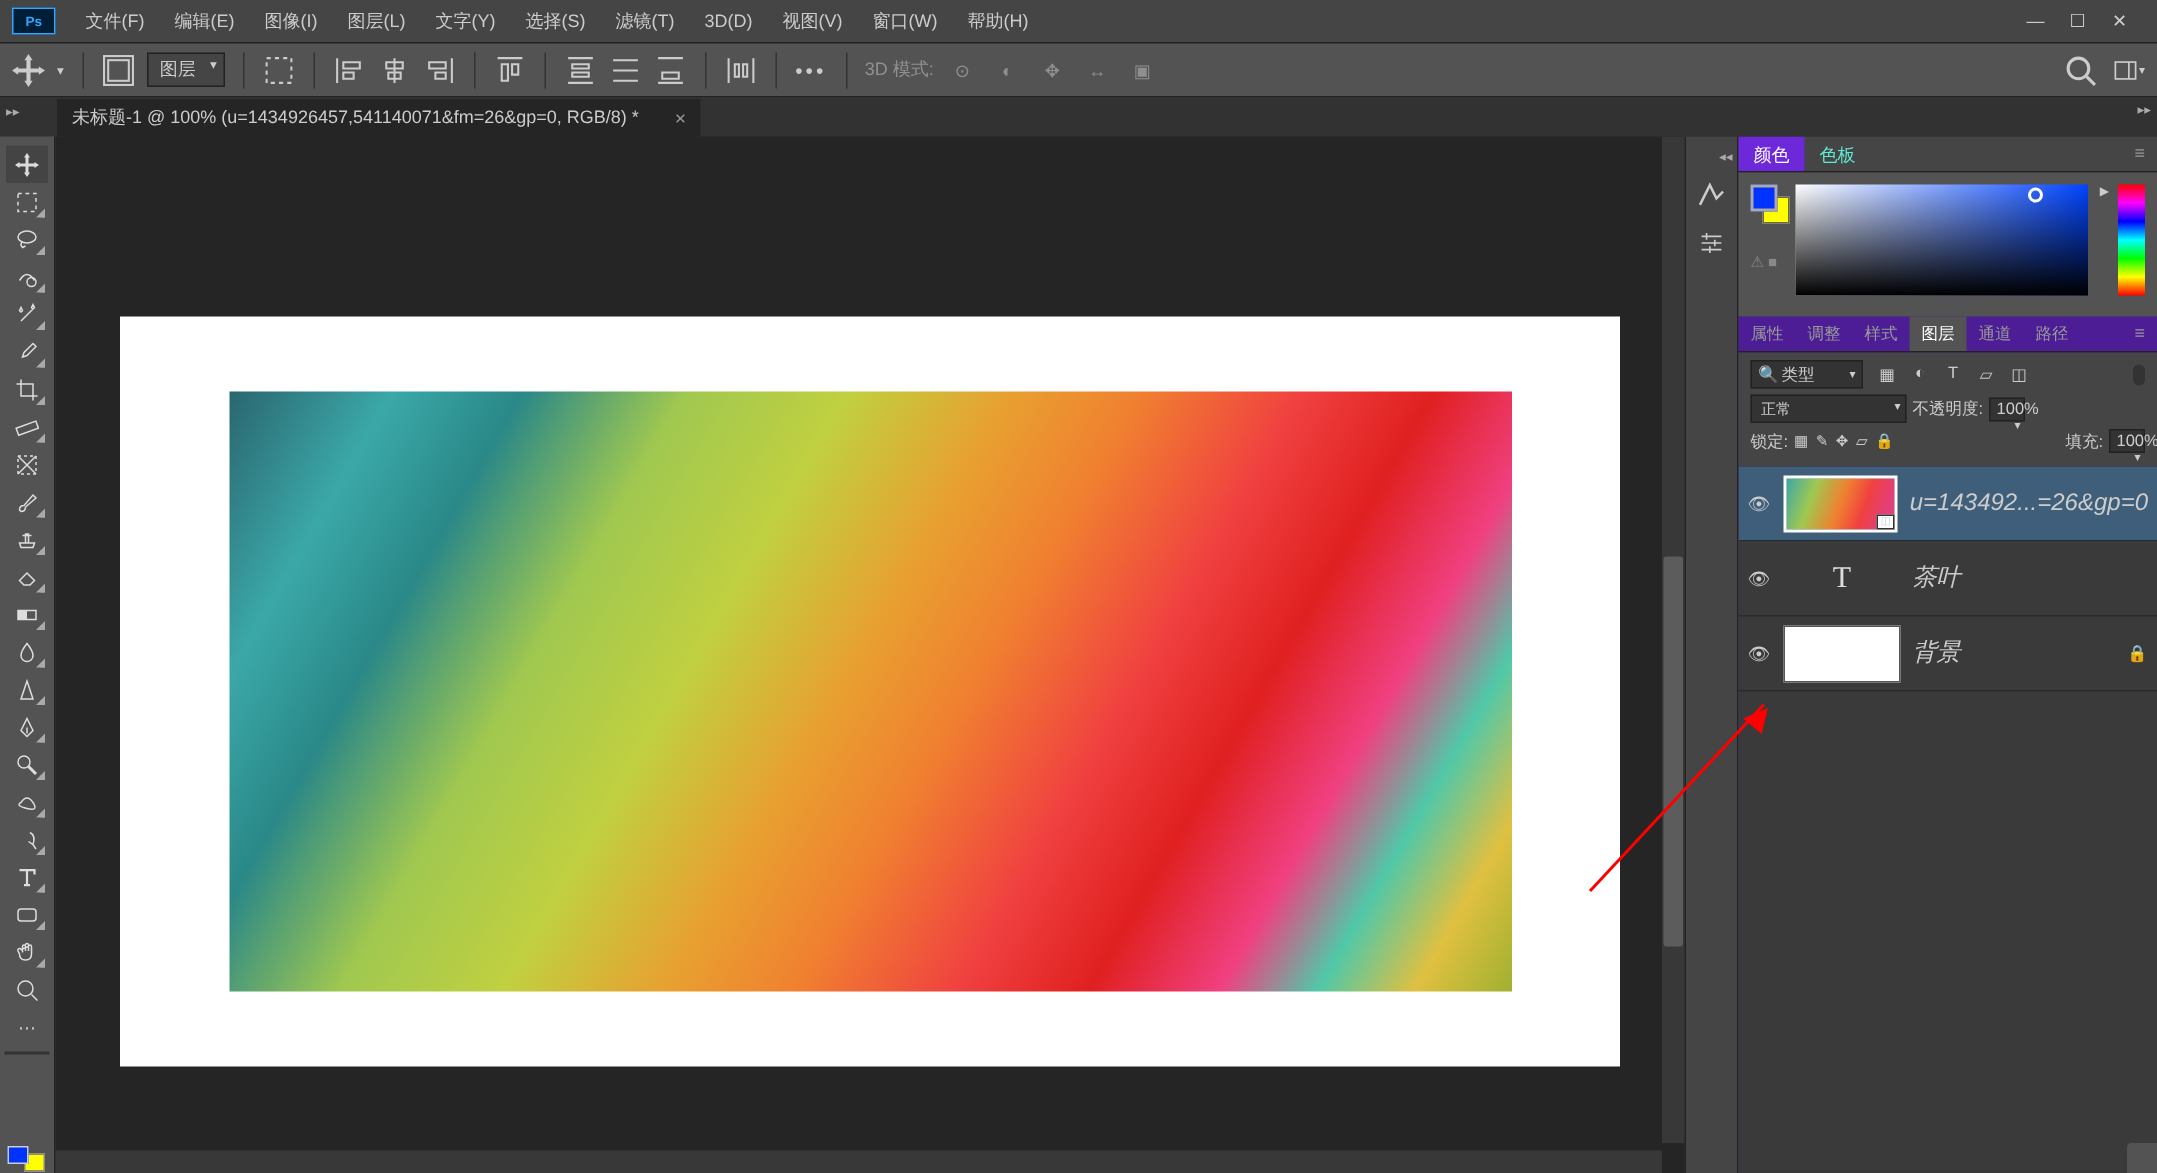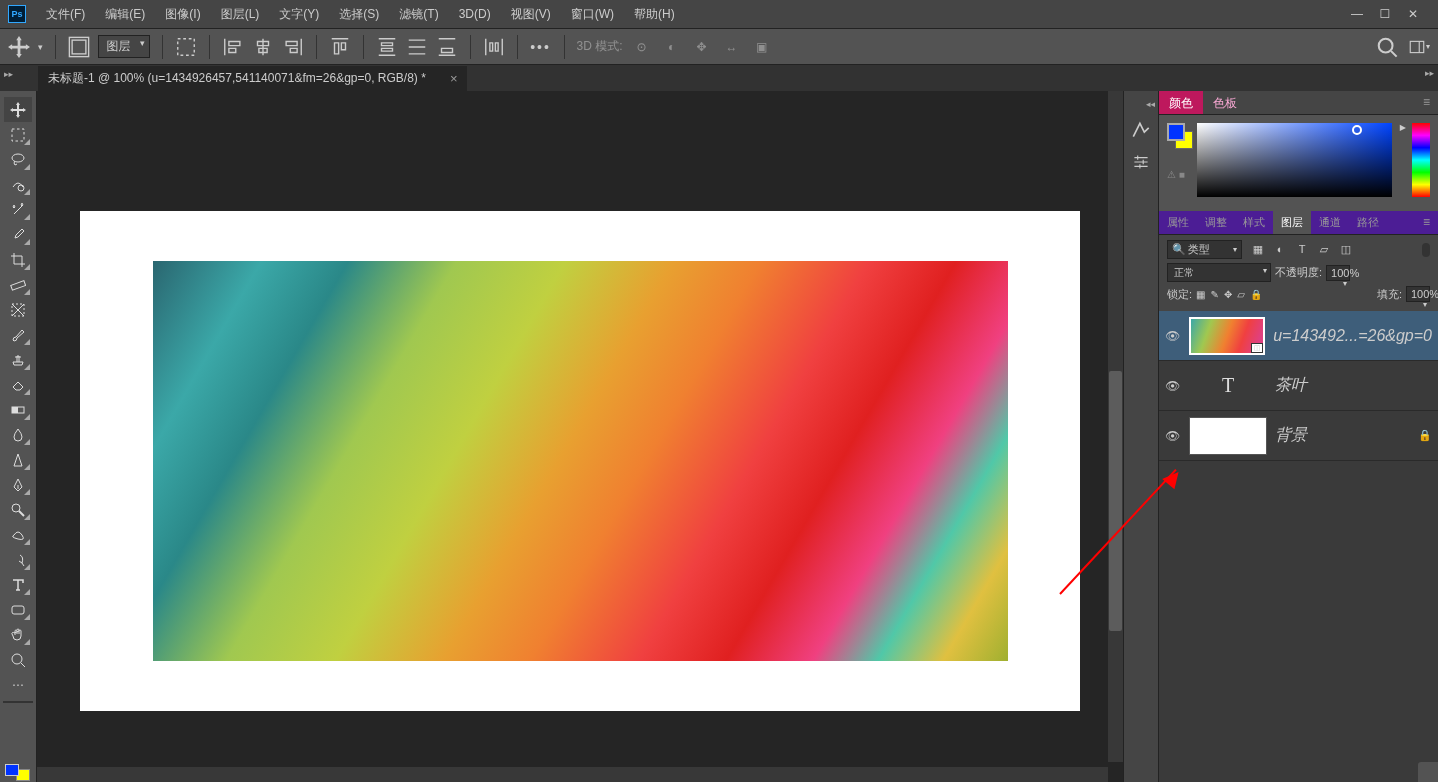--- a/index.html
+++ b/index.html
@@ -1,19 +1,19 @@
 <!DOCTYPE html>
 <html><head>
   <meta charset="utf-8">
   <style>
     * { margin: 0; padding: 0; box-sizing: border-box; user-select: none; }
     body { width: 1438px; height: 782px; background: #323232; font-family: "Microsoft YaHei", sans-serif; color: #ccc; overflow: hidden; position: relative; }
     
     .menubar { height: 28px; background: #454545; display: flex; align-items: center; padding-left: 8px; font-size: 12px; }
-    .app-icon { width: 18px; height: 18px; background: #001e36; border: 1px solid #31a8ff; display: flex; align-items: center; justify-content: center; font-size: 9px; color: #31a8ff; font-weight: bold; margin-right: 10px; }
+    .app-icon { width: 29px; height: 18px; background: #001e36; border: 1px solid #31a8ff; display: flex; align-items: center; justify-content: center; font-size: 9px; color: #31a8ff; font-weight: bold; margin-right: 10px; }
     .menubar-item { padding: 0 10px; cursor: default; }
     .window-controls { margin-left: auto; display: flex; gap: 14px; padding-right: 18px; }
     .window-controls span { width: 14px; text-align: center; }
     
     .optionbar { height: 37px; background: #535353; border-top: 1px solid #222; border-bottom: 1px solid #222; display: flex; align-items: center; padding: 0 8px; gap: 8px; font-size: 12px; }
     .opt-icon { width: 22px; height: 22px; display: flex; align-items: center; justify-content: center; }
     .opt-sep { width: 1px; height: 24px; background: #333; margin: 0 4px; }
     .opt-select { background: #454545; border: 1px solid #222; padding: 2px 18px 2px 8px; font-size: 12px; color: #ccc; position: relative; }
     .opt-select::after { content: '▾'; position: absolute; right: 4px; font-size: 9px; }
     .opt-right { margin-left: auto; display: flex; align-items: center; gap: 10px; }
@@ -46,22 +46,22 @@
     .arrow-annotation { position: absolute; pointer-events: none; }
     .arrow-line { position: absolute; width: 170px; height: 2px; background: #ff0000; transform-origin: left center; transform: rotate(-47deg); left: 1060px; top: 502px; }
     .arrow-head { position: absolute; left: 1168px; top: 372px; width: 0; height: 0; border: 8px solid transparent; border-bottom: 16px solid #ff0000; transform: rotate(40deg); }
     
     .collapsed-panel { width: 35px; background: #454545; border-left: 1px solid #222; display: flex; flex-direction: column; align-items: center; padding-top: 8px; gap: 10px; }
     .collapsed-icon { width: 22px; height: 22px; }
     
     .right-panels { width: 280px; background: #454545; display: flex; flex-direction: column; border-left: 1px solid #222; }
     
     .panel-tabs { height: 24px; display: flex; font-size: 12px; border-bottom: 1px solid #222; }
-    .panel-tab { padding: 4px 10px; color: #f9a8d4; }
-    .panel-tab.active { color: #fff; background: #be185d; }
+    .panel-tab { padding: 4px 10px; color: #5eead4; }
+    .panel-tab.active { color: #fff; background: #6d28d9; }
     .panel-menu { margin-left: auto; padding: 4px 8px; font-size: 12px; color: #999; }
     
     .color-panel { height: 96px; background: #535353; display: flex; padding: 8px; gap: 6px; }
     .color-swatch-box { width: 24px; }
     .fg-sw { width: 18px; height: 18px; background: #0033ff; border: 2px solid #aaa; position: relative; z-index: 2; }
     .bg-sw { width: 18px; height: 18px; background: #ffff00; border: 1px solid #666; margin-top: -10px; margin-left: 8px; }
     .warn-tri { margin-top: 20px; font-size: 10px; color: #888; }
     .color-picker { flex: 1; height: 74px; background: linear-gradient(to bottom, rgba(0,0,0,0) 0%, rgba(0,0,0,1) 100%), linear-gradient(to right, #fff 0%, #0044ff 100%); position: relative; }
     .picker-ring { position: absolute; width: 10px; height: 10px; border: 2px solid #fff; border-radius: 50%; top: 2px; right: 30px; }
     .hue-strip { width: 18px; height: 74px; background: linear-gradient(to bottom, #ff0000, #ff00ff, #0000ff, #00ffff, #00ff00, #ffff00, #ff0000); }

